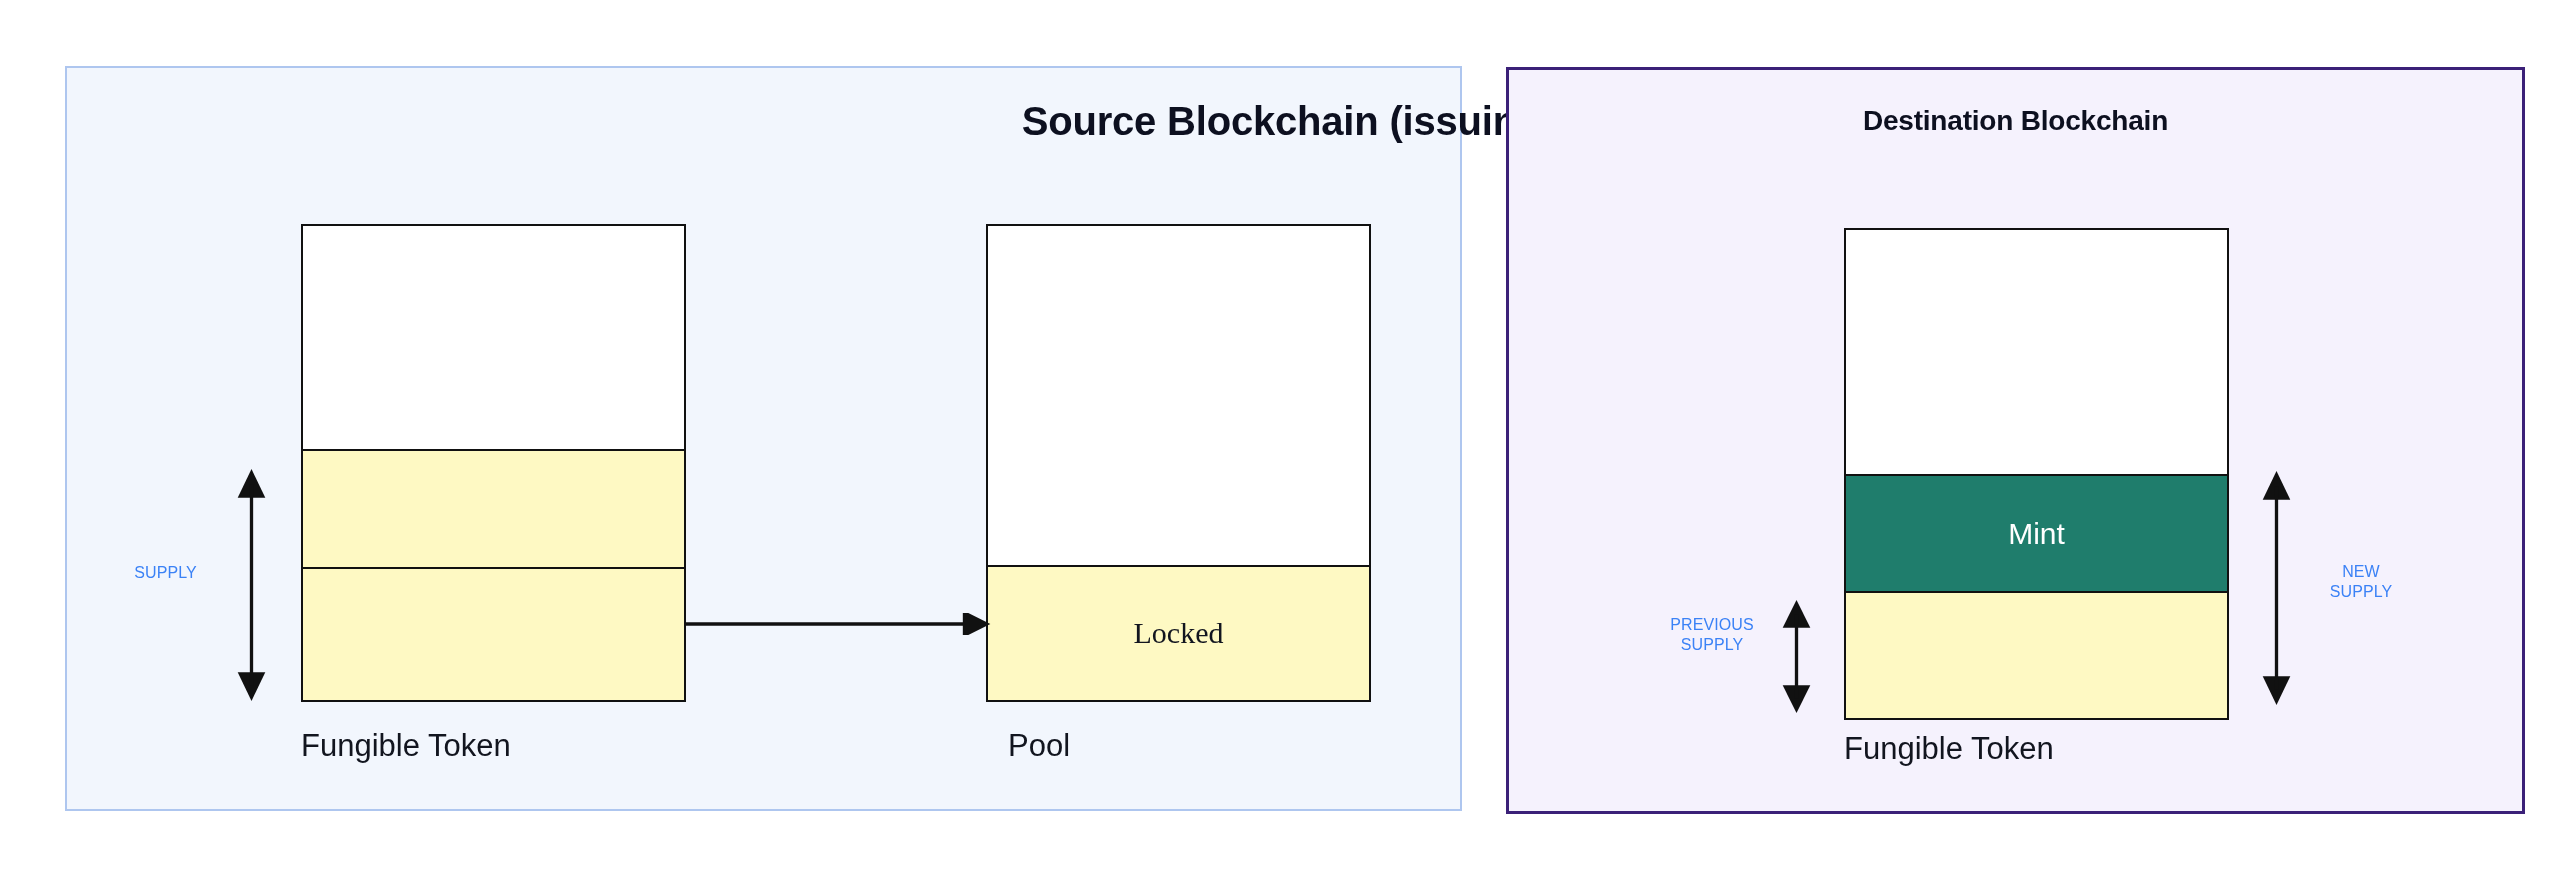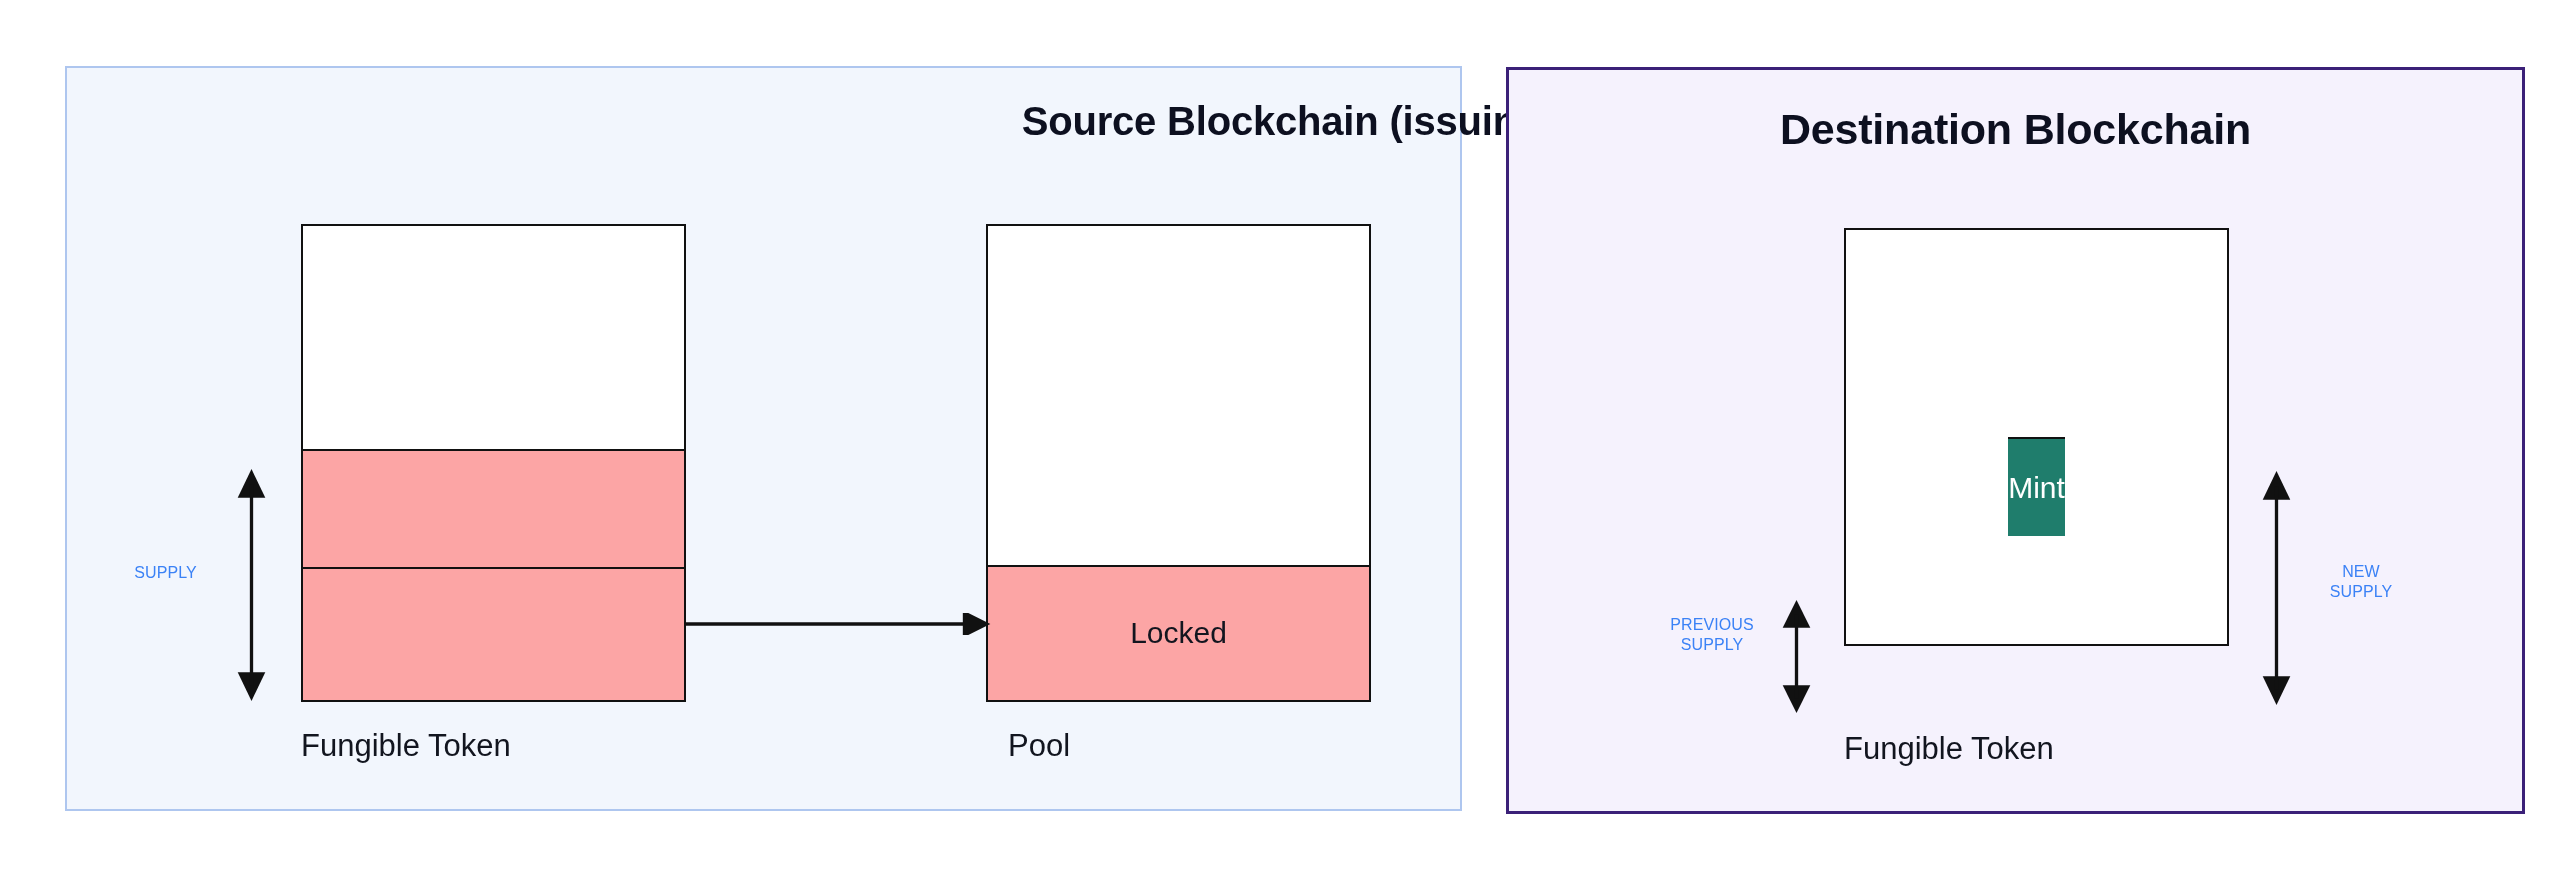--- a/index.html
+++ b/index.html
@@ -41,40 +41,40 @@
     position: absolute;
     left: 0;
     width: 100%;
     text-align: center;
     font-weight: bold;
     color: #0d1020;
     letter-spacing: -0.2px;
     white-space: nowrap;
   }
   #title-source { top: 99px; font-size: 40px; }
-  #title-destination { top: 105px; font-size: 43px; }
+  #title-destination { top: 105px; font-size: 28px; }
 
   
   .stack {
     position: absolute;
     box-sizing: border-box;
     border: 2.8px solid #111111;
     background: #ffffff;
     display: flex;
     flex-direction: column;
   }
   .seg {
     box-sizing: border-box;
     display: flex;
     align-items: center;
     justify-content: center;
     position: relative;
   }
   .seg-empty { background: #ffffff; }
-  .seg-yellow { background: #fca5a5; }
+  .seg-yellow { background: #fef9c3; font-family: Liberation Serif, serif; }
   .seg-teal   { background: #1f7d6c; }
   .seg-divider-top { border-top: 2.8px solid #111111; }
 
   .seg-label {
     font-size: 30px;
     font-weight: 500;
     white-space: nowrap;
   }
   .label-dark  { color: #12151f; }
   .label-light { color: #ffffff; }
@@ -84,21 +84,21 @@
   #stack-source-token .s0 { height: 47.0%; }
   #stack-source-token .s1 { height: 25.0%; }
   #stack-source-token .s2 { height: 28.0%; }
 
   
   #stack-source-pool { left: 986px; top: 224px; width: 385px; height: 478px; }
   #stack-source-pool .s0 { height: 71.5%; }
   #stack-source-pool .s1 { height: 28.5%; }
 
   
-  #stack-dest-token { left: 1844px; top: 228px; width: 385px; height: 418px; align-items: center; }
+  #stack-dest-token { left: 1844px; top: 228px; width: 385px; height: 492px; }
   #stack-dest-token .s0 { height: 50.0%; }
   #stack-dest-token .s1 { height: 24.0%; }
   #stack-dest-token .s2 { height: 26.0%; }
 
   
   .caption {
     position: absolute;
     font-size: 31px;
     color: #12151f;
     white-space: nowrap;

